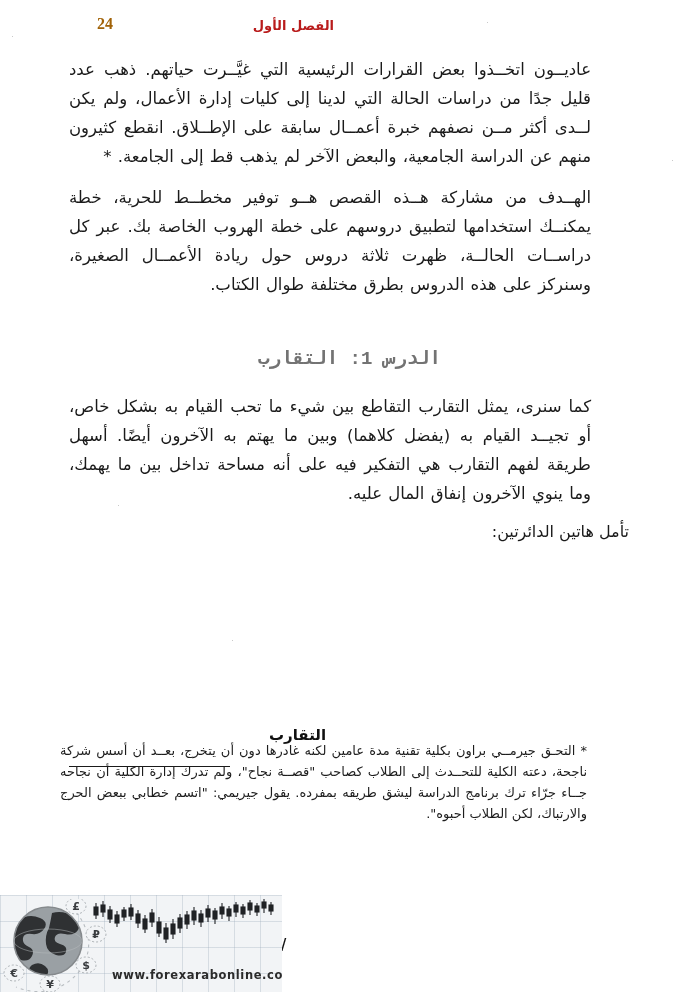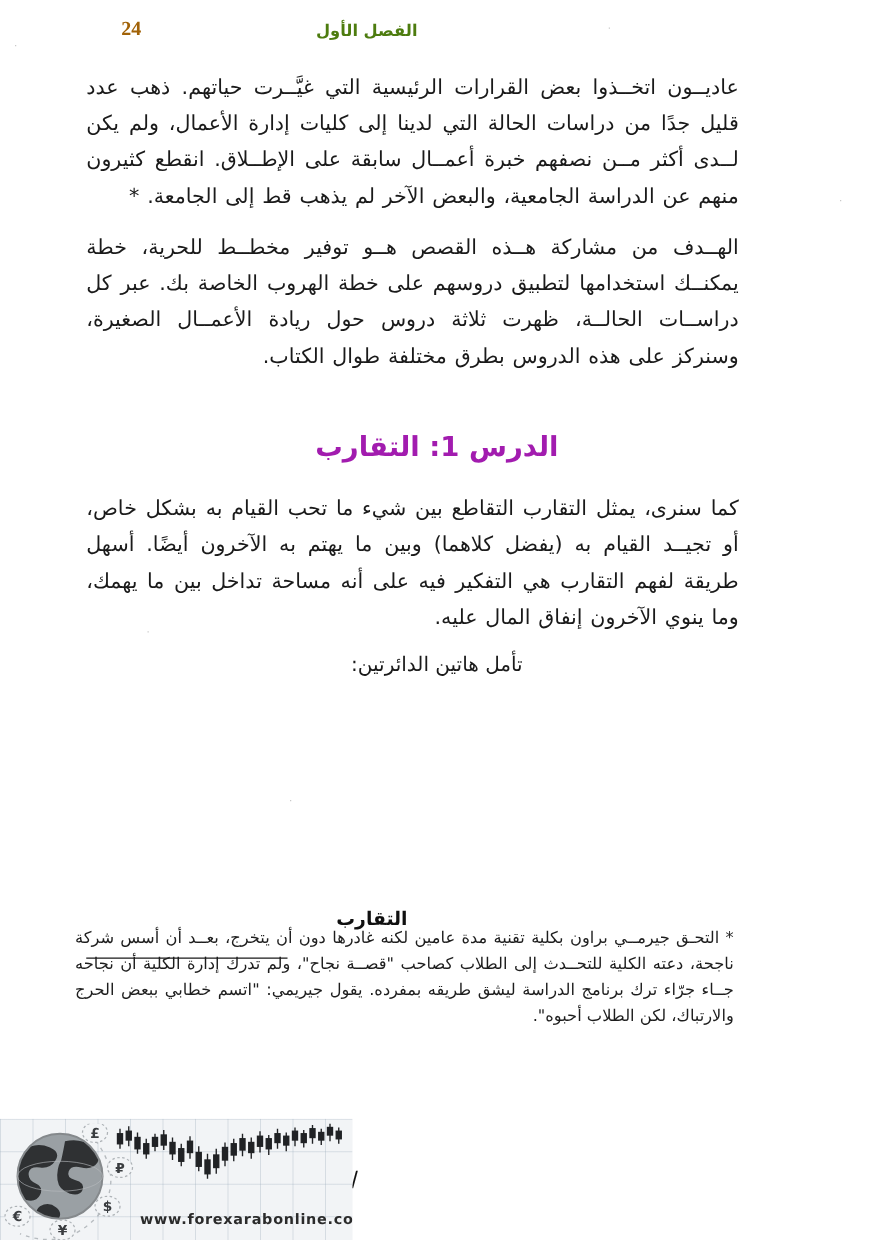--- a/index.html
+++ b/index.html
@@ -27,21 +27,21 @@
     right: 70px;
     height: 24px;
   }
   .chapter-label {
     position: absolute;
     right: 295px;
     top: 0;
     font-size: 13px;
     font-weight: bold;
     letter-spacing: -0.3px;
-    color: #4d7c0f;
+    color: #b91c1c;
     white-space: nowrap;
   }
   .page-number {
     position: absolute;
     left: 27px;
     top: -3px;
     font-size: 16px;
     font-weight: bold;
     color: #a16207;
     font-family: "Liberation Serif", "DejaVu Serif", serif;
@@ -63,45 +63,45 @@
     text-justify: inter-word;
     color: #1a1a1a;
     word-spacing: 1px;
   }
   .para-gap { height: 12px; }
 
   .lesson-heading {
     margin: 0;
     padding: 0;
     text-align: center;
-    font-size: 22px;
-    font-weight: bold;
-    color: #a21caf;
+    font-size: 19px;
+    font-weight: bold;
+    color: #737373;
     letter-spacing: 0px;
+    font-family: Liberation Mono, monospace;
   }
   .heading-wrap {
     position: absolute;
     top: 346px;
     right: 70px;
     left: 70px;
   }
 
   .textcol2 {
     position: absolute;
     right: 108px;
     left: 70px;
     top: 392px;
     width: 522px;
   }
   .lead-line {
     position: absolute;
     top: 522px;
     right: 70px;
     left: 70px;
-    text-align: center;
     font-size: 16px;
     color: #1a1a1a;
   }
 
   
   .venn {
     position: absolute;
     top: 570px;
     right: 0;
     left: 0;

